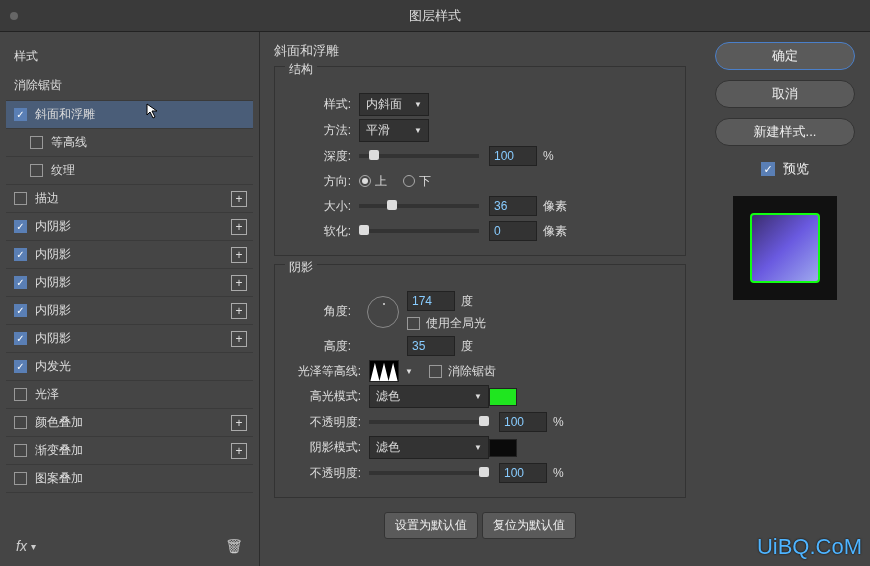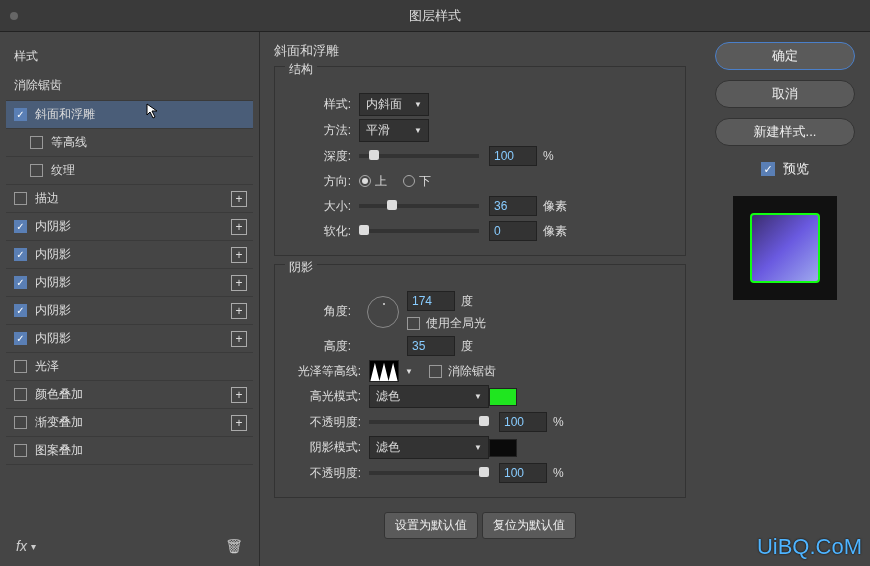--- a/index.html
+++ b/index.html
@@ -107,20 +107,24 @@
             <span class="cb on"></span>
             <span>内阴影</span>
             <span class="plus">+</span>
           </div>
           <div class="sb-item">
             <span class="cb on"></span>
             <span>内阴影</span>
             <span class="plus">+</span>
           </div>
           <div class="sb-item">
+            <span class="cb on"></span>
+            <span>内发光</span>
+          </div>
+          <div class="sb-item">
             <span class="cb"></span>
             <span>光泽</span>
           </div>
           <div class="sb-item">
             <span class="cb"></span>
             <span>颜色叠加</span>
             <span class="plus">+</span>
           </div>
           <div class="sb-item">
             <span class="cb"></span>

